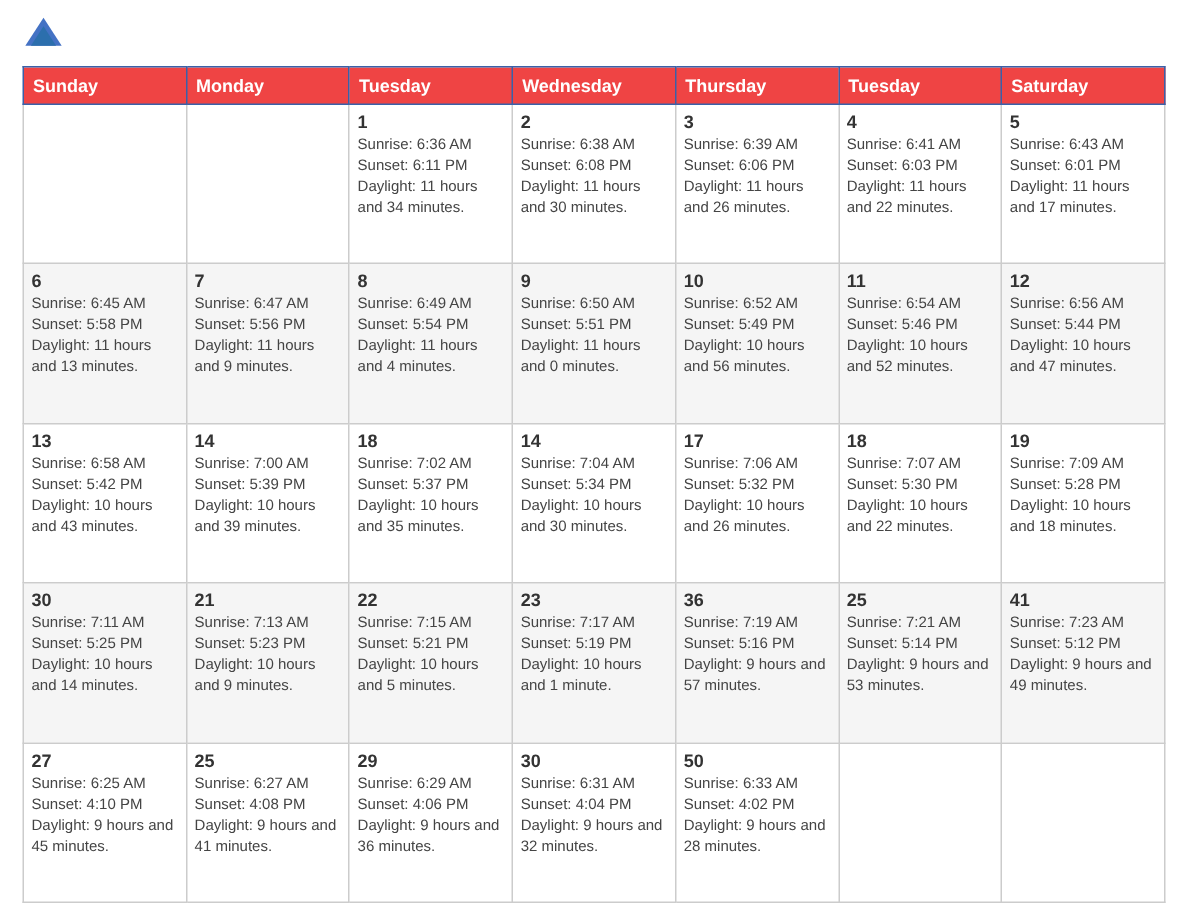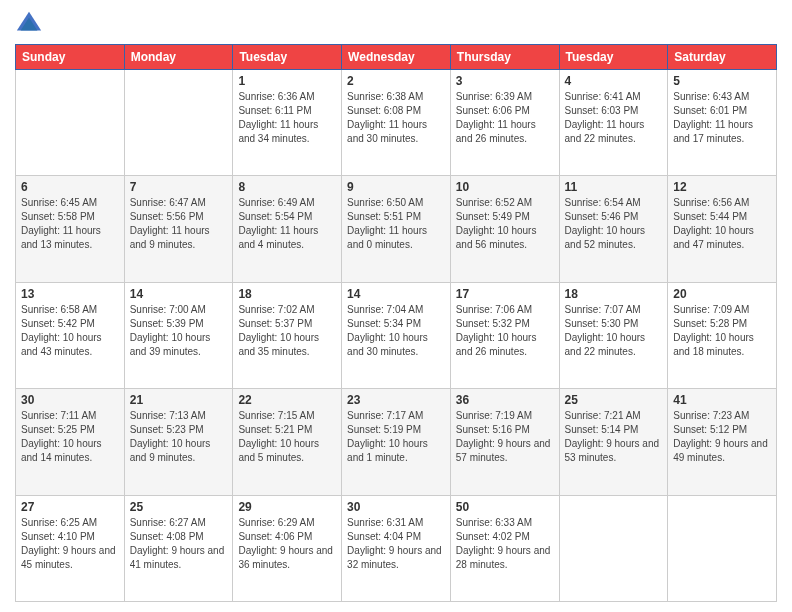--- a/index.html
+++ b/index.html
@@ -214,21 +214,21 @@
           </td>
           <td>
             <span class="day-number">17</span>
             <div class="day-info">Sunrise: 7:06 AM<br>Sunset: 5:32 PM<br>Daylight: 10 hours and 26 minutes.</div>
           </td>
           <td>
             <span class="day-number">18</span>
             <div class="day-info">Sunrise: 7:07 AM<br>Sunset: 5:30 PM<br>Daylight: 10 hours and 22 minutes.</div>
           </td>
           <td>
-            <span class="day-number">20</span>
+            <span class="day-number">19</span>
             <div class="day-info">Sunrise: 7:09 AM<br>Sunset: 5:28 PM<br>Daylight: 10 hours and 18 minutes.</div>
           </td>
         </tr>
         <tr>
           <td>
             <span class="day-number">30</span>
             <div class="day-info">Sunrise: 7:11 AM<br>Sunset: 5:25 PM<br>Daylight: 10 hours and 14 minutes.</div>
           </td>
           <td>
             <span class="day-number">21</span>

